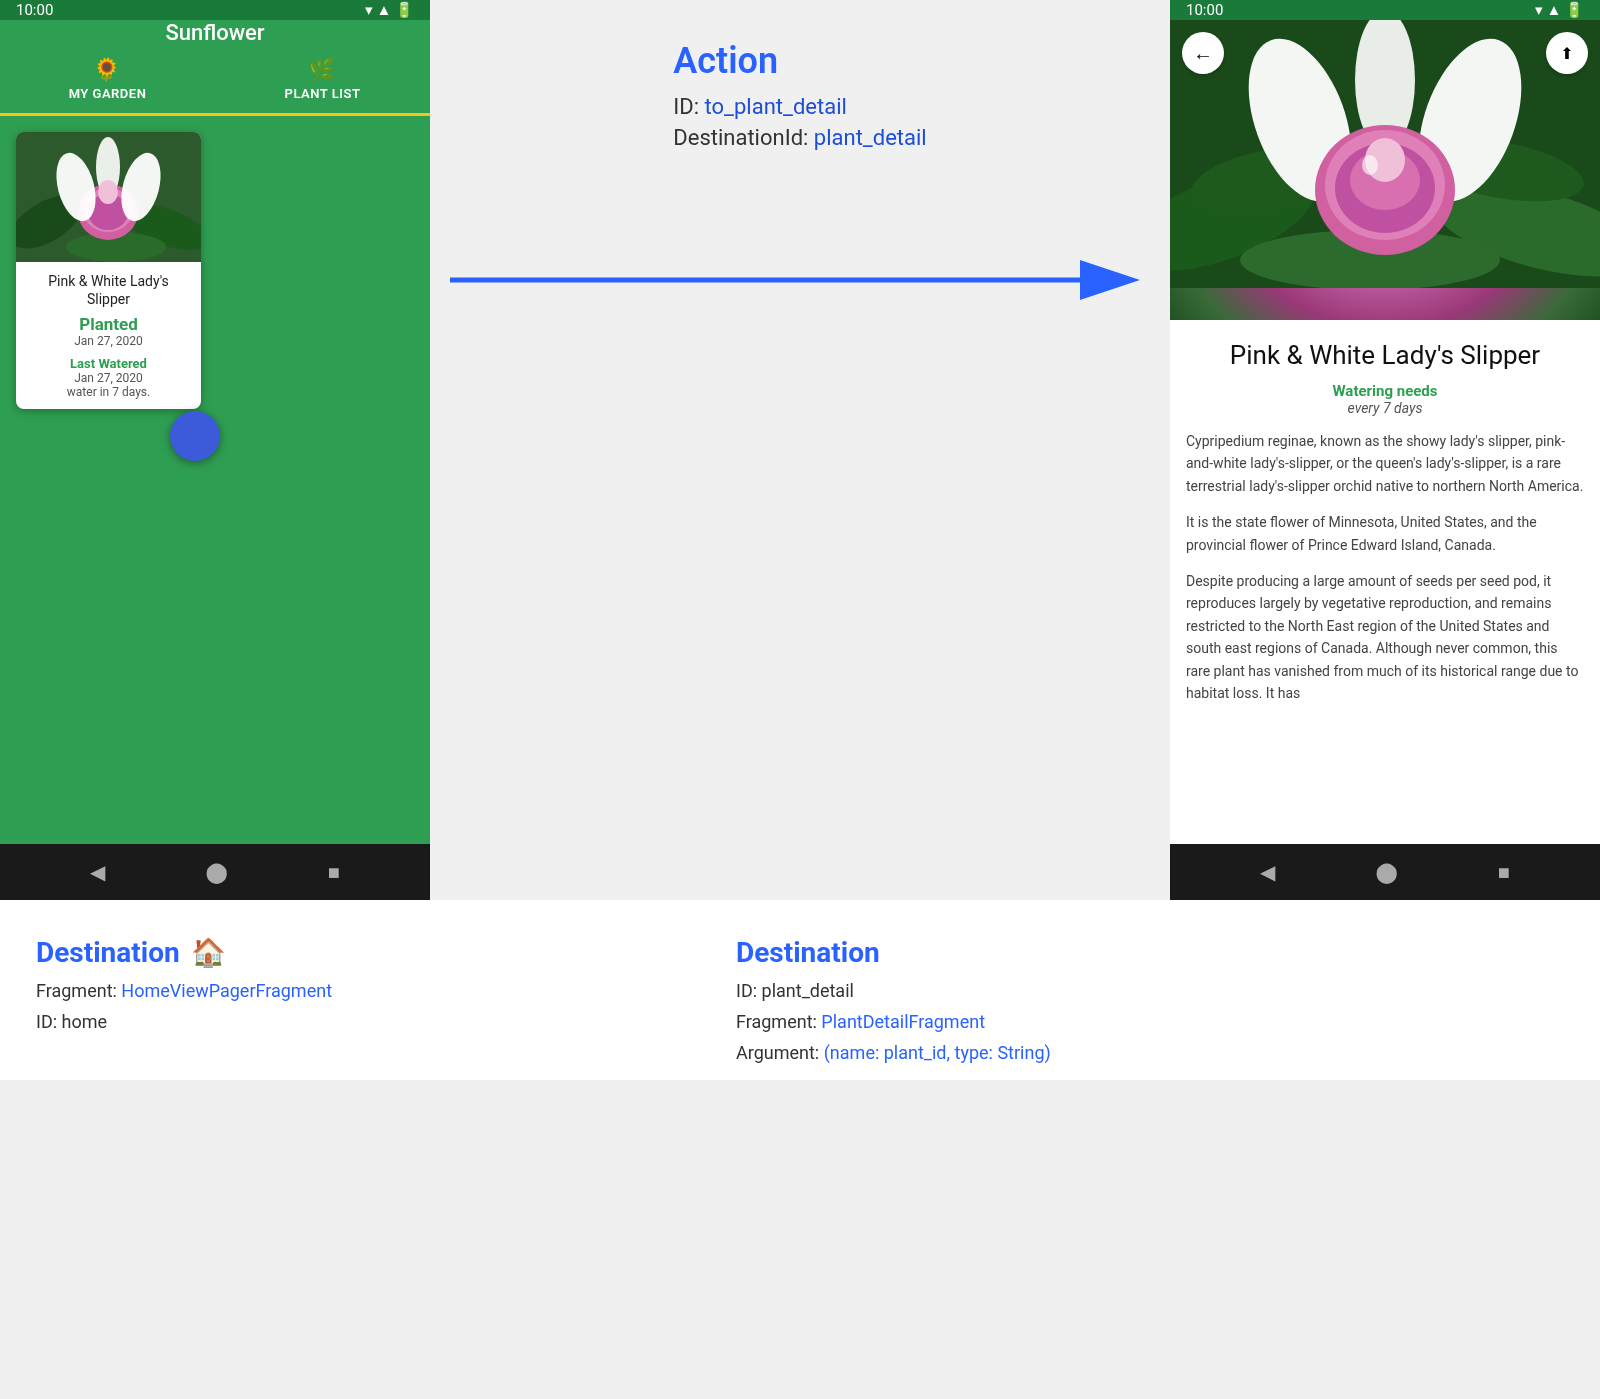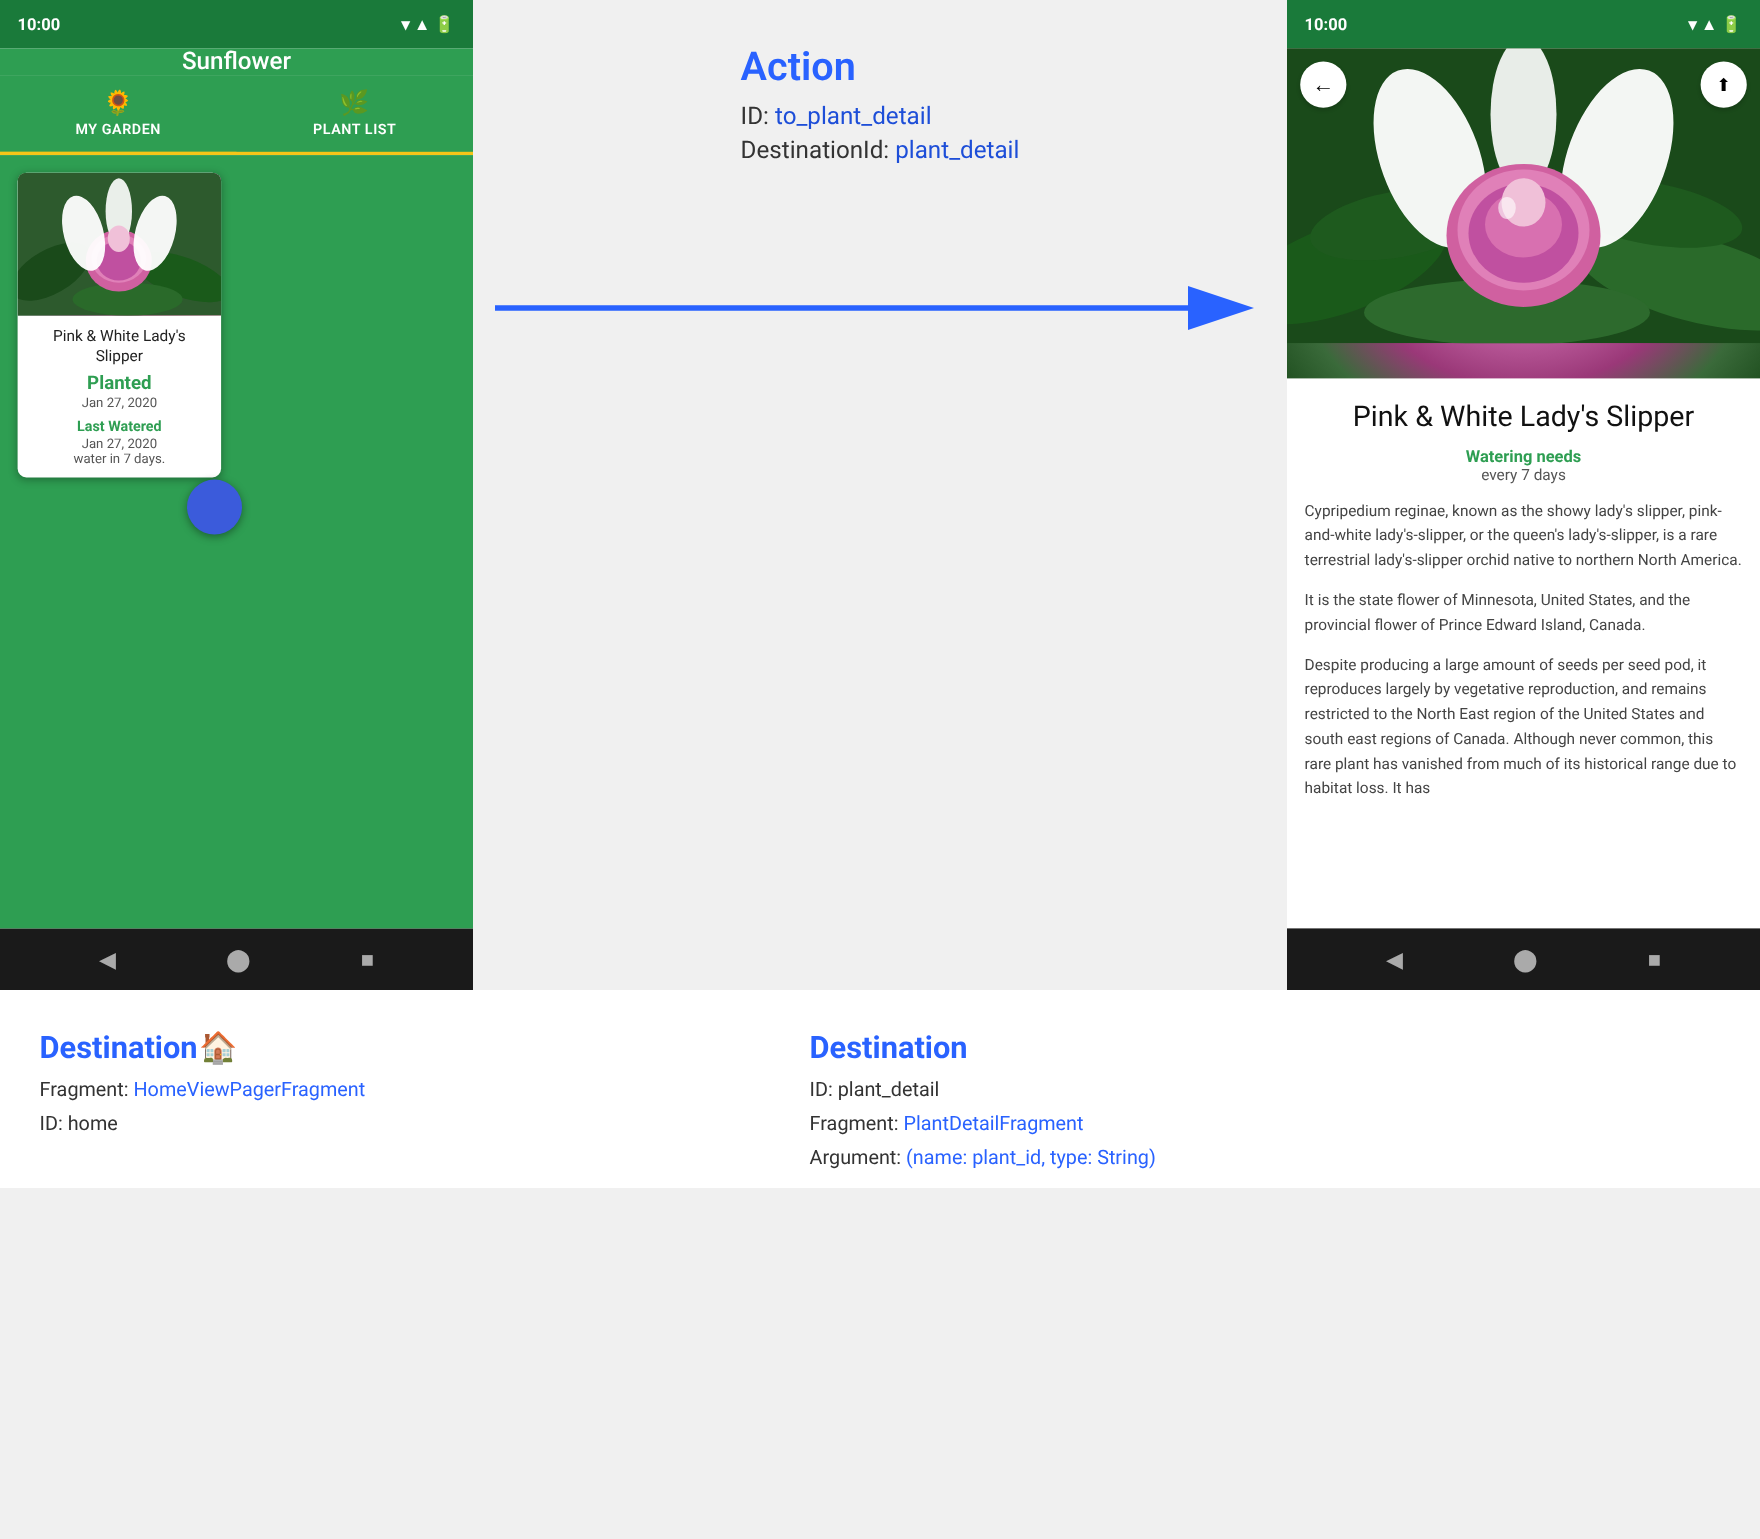--- a/index.html
+++ b/index.html
@@ -19,26 +19,26 @@
       height: 900px;
       display: flex;
       flex-direction: column;
       position: relative;
     }
 
     .status-bar {
       background: #1a7a3a;
       color: white;
       font-size: 15px;
-      font-weight: 700;
+      font-weight: 400;
       padding: 6px 16px;
       display: flex;
       justify-content: space-between;
       align-items: center;
-      height: 44px;
+      height: 20px;
     }
 
     .status-icons {
       display: flex;
       align-items: center;
       gap: 4px;
     }
 
     .app-bar {
       background: #2e9e52;
@@ -282,20 +282,21 @@
       font-size: 15px;
       text-align: center;
       margin-top: 12px;
     }
 
     .watering-needs-value {
       color: #555;
       font-size: 14px;
       text-align: center;
       margin-bottom: 14px;
+      font-style: italic;
     }
 
     .detail-description {
       font-size: 14px;
       color: #444;
       line-height: 1.6;
     }
 
     .detail-description p {
       margin-bottom: 14px;
@@ -313,21 +314,21 @@
       width: 430px;
       padding: 16px;
     }
 
     .destination-title {
       font-size: 28px;
       font-weight: 700;
       color: #2962ff;
       display: flex;
       align-items: center;
-      gap: 2px;
+      gap: 12px;
       margin-bottom: 8px;
     }
 
     .home-icon {
       color: #888;
       font-size: 28px;
     }
 
     .dest-row {
       font-size: 18px;

